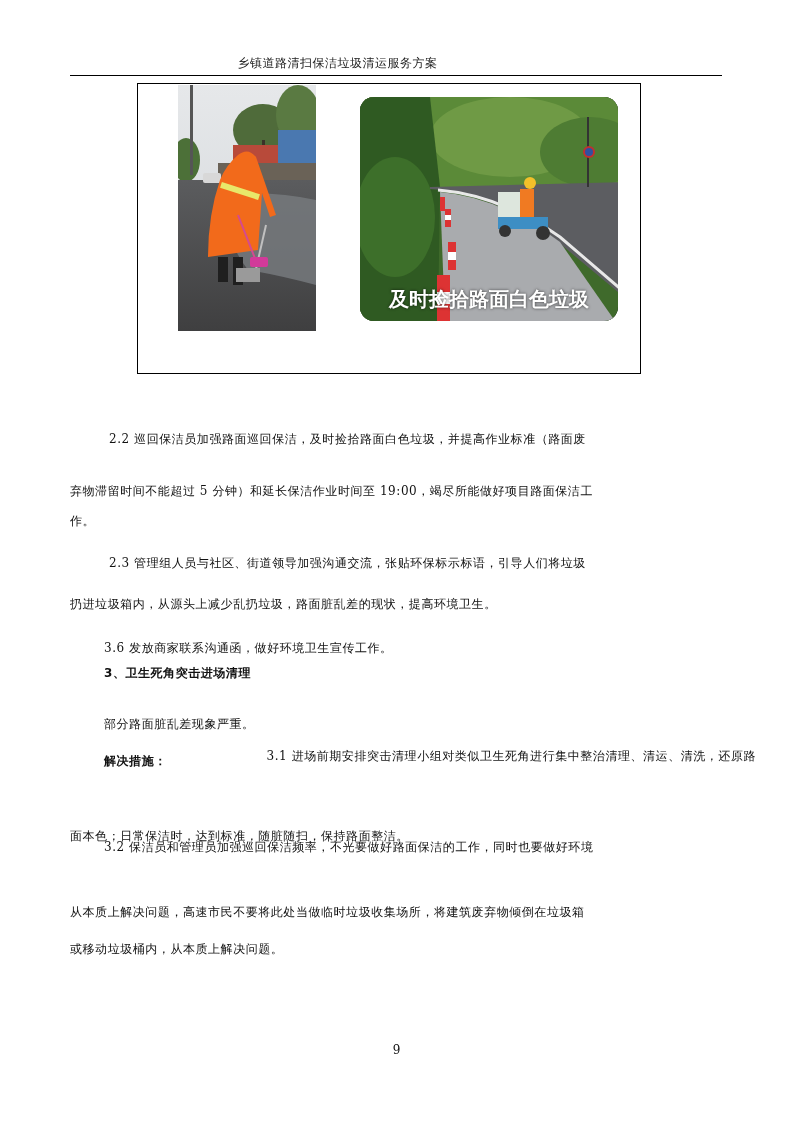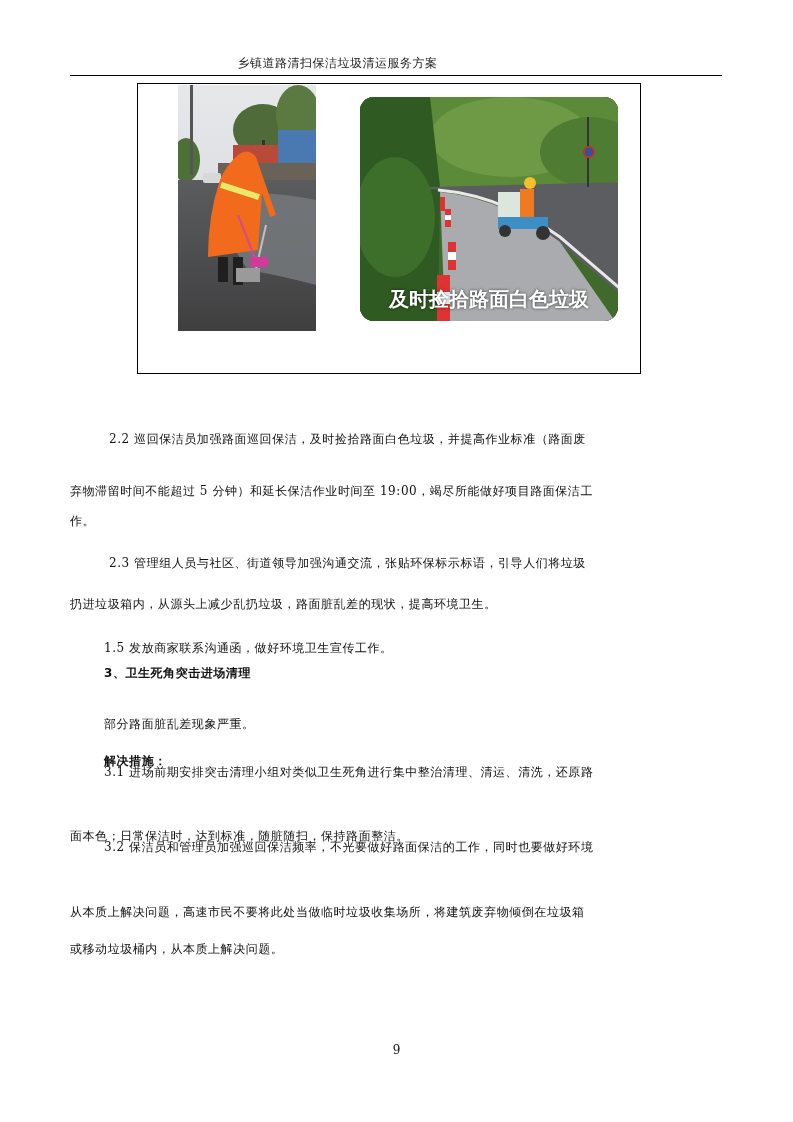--- a/index.html
+++ b/index.html
@@ -117,26 +117,26 @@
   <div class="photo-caption">及时捡拾路面白色垃圾</div>
 </div>
 
 <div class="para" style="left:109px; top:432px;">2.2 巡回保洁员加强路面巡回保洁，及时捡拾路面白色垃圾，并提高作业标准（路面废</div>
 <div class="para" style="top:484px;">弃物滞留时间不能超过 5 分钟）和延长保洁作业时间至 19:00，竭尽所能做好项目路面保洁工</div>
 <div class="para" style="top:514px;">作。</div>
 
 <div class="para" style="left:109px; top:556px;">2.3 管理组人员与社区、街道领导加强沟通交流，张贴环保标示标语，引导人们将垃圾</div>
 <div class="para" style="top:597px;">扔进垃圾箱内，从源头上减少乱扔垃圾，路面脏乱差的现状，提高环境卫生。</div>
 
-<div class="para" style="left:104px; top:641px;">1.5 发放商家联系沟通函，做好环境卫生宣传工作。</div>
+<div class="para" style="left:104px; top:641px;">3.6 发放商家联系沟通函，做好环境卫生宣传工作。</div>
 
 <div class="para bold" style="left:104px; top:666px;">3、卫生死角突击进场清理</div>
 <div class="para" style="left:104px; top:717px;">部分路面脏乱差现象严重。</div>
 <div class="para bold" style="left:104px; top:754px;">解决措施：</div>
 
-<div class="para" style="left:104px; top:765px;">3.1 进场前期安排突击清理小组对类似卫生死角进行集中整治清理、清运、清洗，还原路</div>
+<div class="para" style="left:104px; top:749px;text-align:right;">3.1 进场前期安排突击清理小组对类似卫生死角进行集中整治清理、清运、清洗，还原路</div>
 <div class="para" style="top:829px;">面本色；日常保洁时，达到标准，随脏随扫，保持路面整洁。</div>
 
 <div class="para" style="left:104px; top:840px;">3.2 保洁员和管理员加强巡回保洁频率，不光要做好路面保洁的工作，同时也要做好环境</div>
 <div class="para" style="top:905px;">从本质上解决问题，高速市民不要将此处当做临时垃圾收集场所，将建筑废弃物倾倒在垃圾箱</div>
 <div class="para" style="top:942px;">或移动垃圾桶内，从本质上解决问题。</div>
 
 <div class="page-num">9</div>
 
 </body></html>

